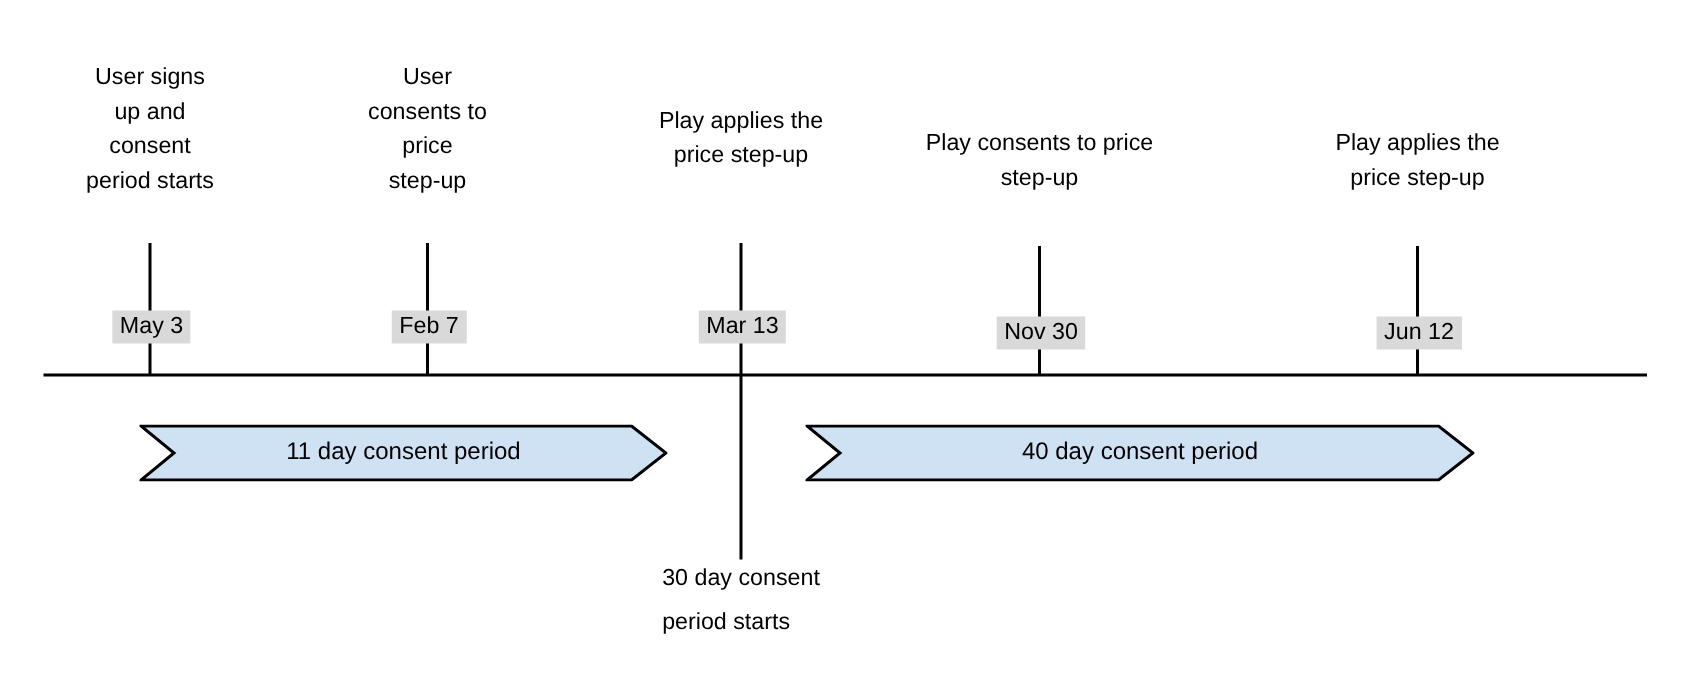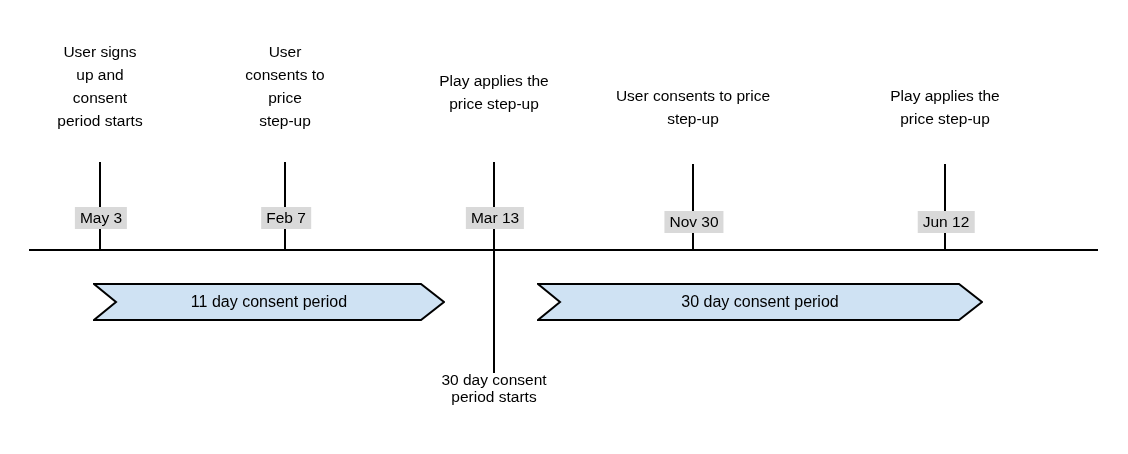--- a/index.html
+++ b/index.html
@@ -37,24 +37,24 @@
     text-align: center;
     white-space: pre-line;
     font-size: 15.5px;
     line-height: 23px;
     color: var(--text, #000000);
     z-index: 0;
   }
   .below-label {
     position: absolute;
     transform: translateX(-50%);
-    text-align: center;
+    text-align: left;
     white-space: pre-line;
     font-size: 15.5px;
-    line-height: 17px;
+    line-height: 29px;
     color: var(--text, #000000);
     z-index: 0;
   }
   .date-badge {
     position: absolute;
     transform: translateX(-50%);
     background: var(--date-badge-bg, #d9d9d9);
     font-size: 15.5px;
     line-height: 20px;
     padding: 1px 5px;
@@ -119,21 +119,21 @@
   <div>
     <div class="event-label" style="left:494px; bottom:321px">Play applies the
 price step-up</div>
     <div class="tick" style="left:493px; top:162px; height:211px"></div>
     <div class="date-badge" style="left:495px; top:207px">Mar 13</div>
     <div class="below-label" style="left:494px; top:371px">30 day consent
 period starts</div>
   </div>
 
   <div>
-    <div class="event-label" style="left:693px; bottom:306px">User consents to price
+    <div class="event-label" style="left:693px; bottom:306px">Play consents to price
 step-up</div>
     <div class="tick" style="left:692px; top:164px; height:86px"></div>
     <div class="date-badge" style="left:694px; top:211px">Nov 30</div>
   </div>
 
   <div>
     <div class="event-label" style="left:945px; bottom:306px">Play applies the
 price step-up</div>
     <div class="tick" style="left:944px; top:164px; height:86px"></div>
     <div class="date-badge" style="left:946px; top:211px">Jun 12</div>
@@ -143,16 +143,16 @@
     <svg viewBox="0 0 352 38" preserveAspectRatio="none">
       <polygon points="1,1 328,1 351,19 328,37 1,37 23,19"></polygon>
     </svg>
     <div class="banner-label">11 day consent period</div>
   </div>
 
   <div class="banner" style="left:537px; width:446px">
     <svg viewBox="0 0 446 38" preserveAspectRatio="none">
       <polygon points="1,1 422,1 445,19 422,37 1,37 23,19"></polygon>
     </svg>
-    <div class="banner-label">30 day consent period</div>
+    <div class="banner-label">40 day consent period</div>
   </div>
 
 </div>
 
 </body></html>

